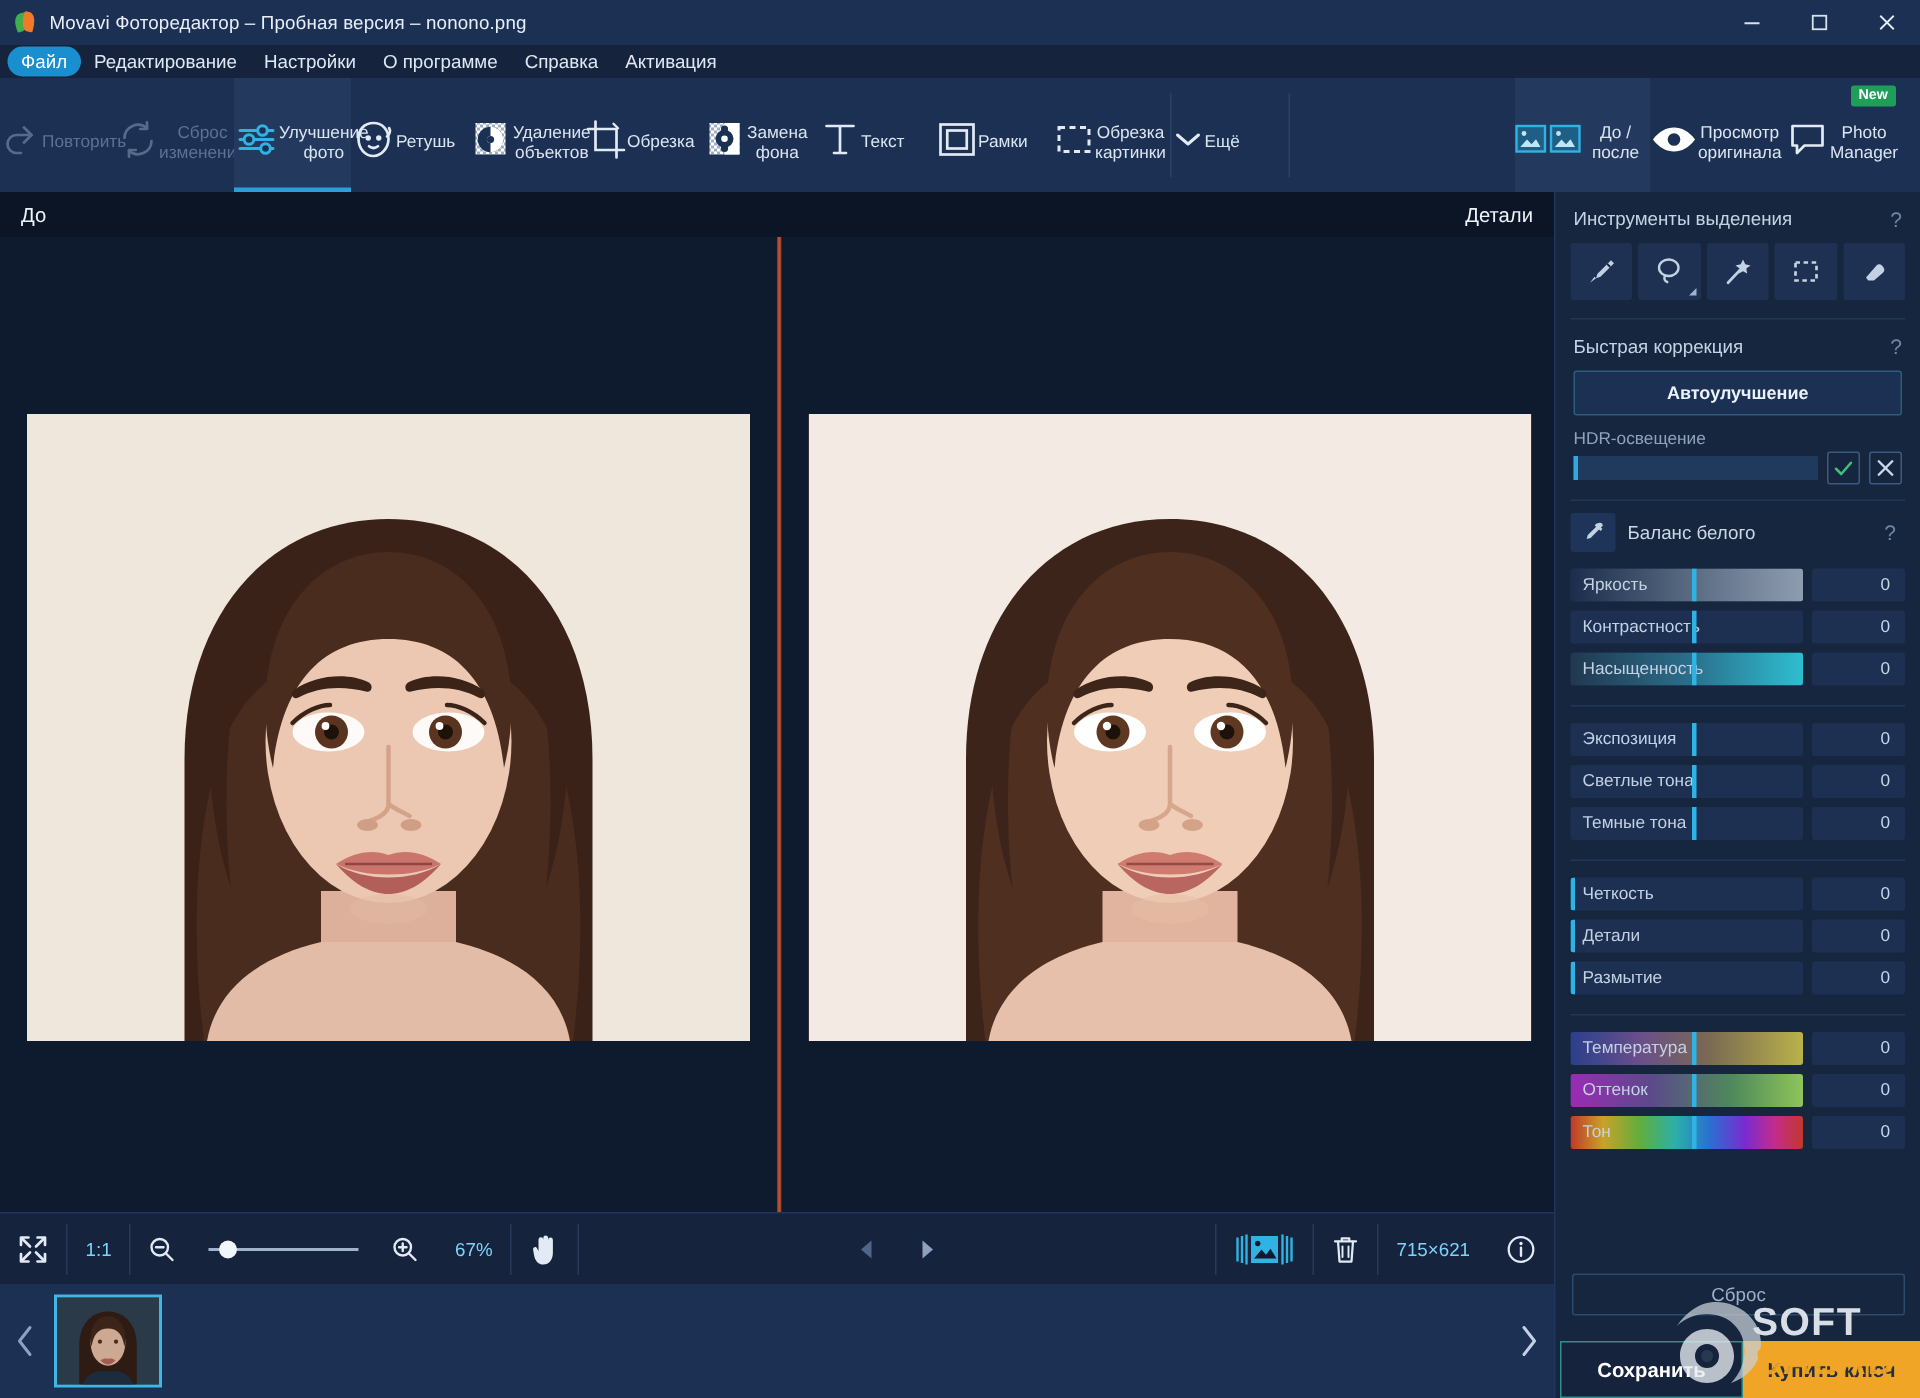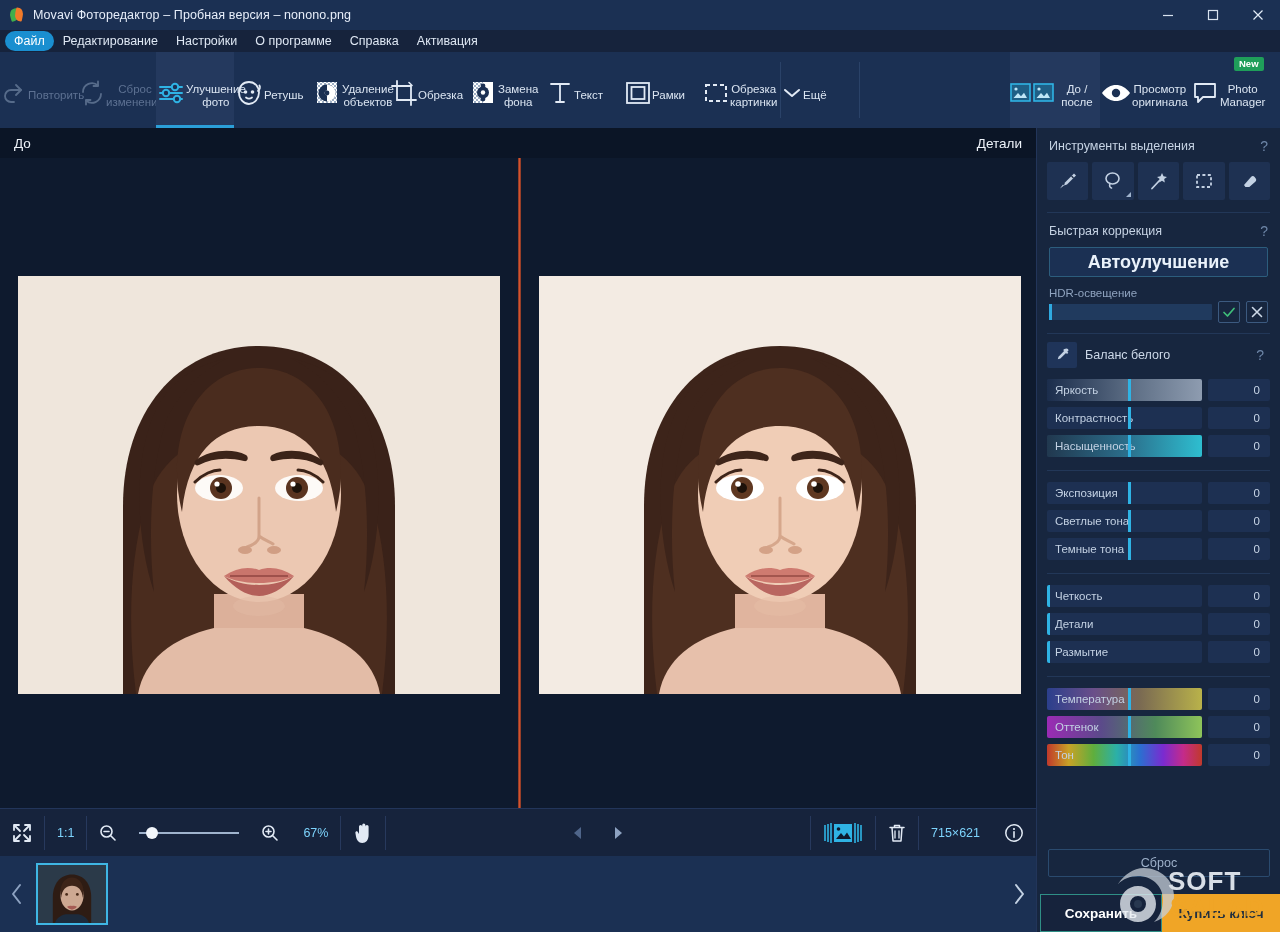--- a/index.html
+++ b/index.html
@@ -165,21 +165,21 @@
   .tool-btn {
     width: 42px; height: 38px; background: #1e3152; border-radius: 2px;
     display: flex; align-items: center; justify-content: center; position: relative;
   }
   .tool-btn .corner {
     position: absolute; right: 3px; bottom: 3px;
     width: 0; height: 0; border-left: 5px solid transparent; border-bottom: 5px solid #9fb3cd;
   }
   .auto-btn {
     margin: 0 12px 10px 12px; height: 30px; border: 1px solid #2c5d7d;
-    background: #1b3053; color: #eaf2fb; font-size: 18px; font-weight: bold;
+    background: #1b3053; color: #eaf2fb; font-size: 12px; font-weight: bold;
     display: flex; align-items: center; justify-content: center; border-radius: 2px;
   }
   .hdr-label { font-size: 11.5px; color: #8fa3bf; padding: 0 12px 2px 12px; }
   .hdr-row { display: flex; align-items: center; padding: 0 12px 10px 12px; gap: 6px; }
   .hdr-bar {
     flex: 1 1 auto; height: 16px; background: #203a5e; position: relative; border-radius: 1px;
   }
   .hdr-bar .h-knob {
     position: absolute; left: 0; top: 0; width: 3px; height: 16px; background: #2fa9e0;
   }

